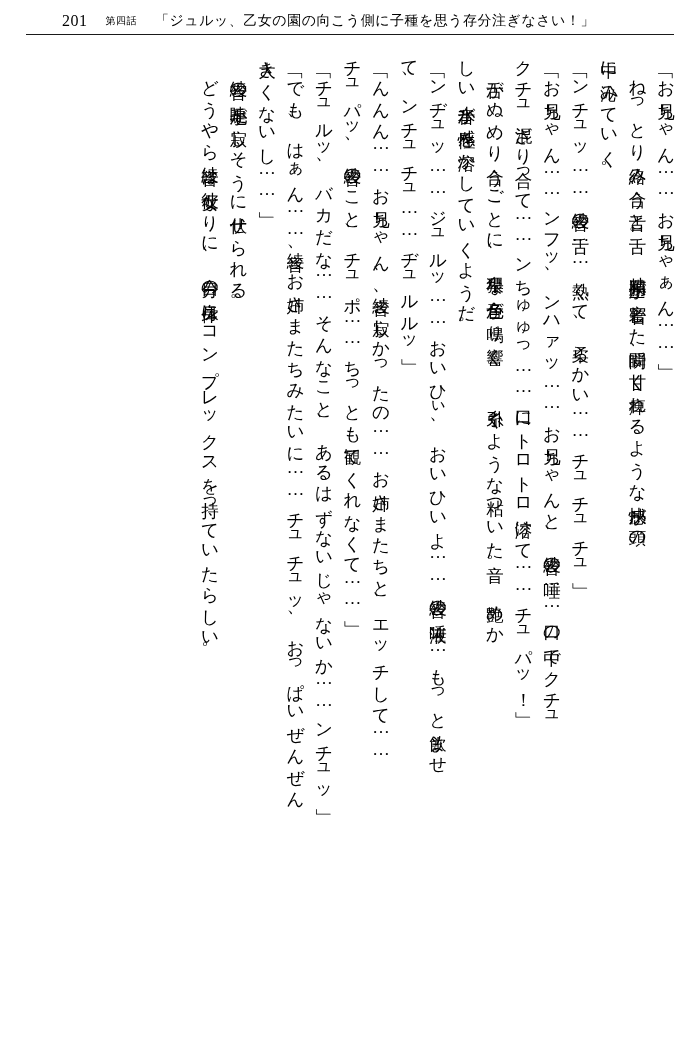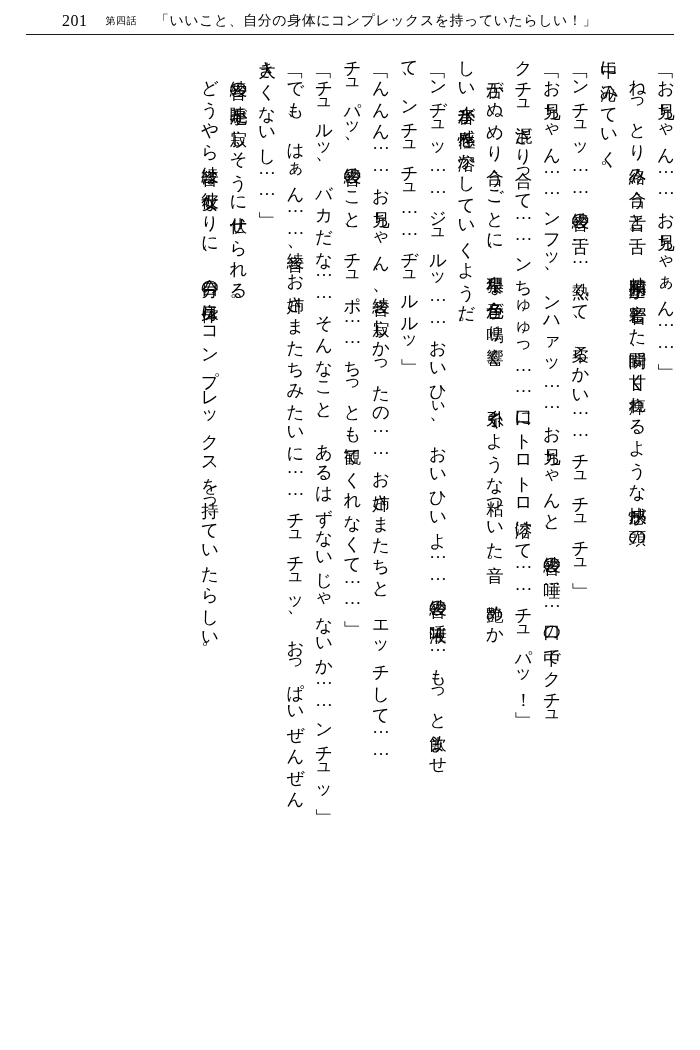--- a/index.html
+++ b/index.html
@@ -83,21 +83,21 @@
   }
 </style>
 </head>
 <body>
 
 <div class="page">
 
   <div class="header">
     <span class="page-number">201</span>
     <span class="chapter-label">第四話</span>
-    <span class="chapter-title">「いいこと、自分の身体にコンプレックスを持っていたらしい！」</span>
+    <span class="chapter-title">「ジュルッ、乙女の園の向こう側に子種を思う存分注ぎなさい！」</span>
   </div>
   <div class="header-rule"></div>
 
   <div class="body-area">
       <div class="vline indent">「お兄ちゃん……お兄ちゃぁん……」</div>
       <div class="vline">　ねっとり絡み合う舌と舌。　粘膜同士が密着した瞬間、甘く痺れるような快感が頭の</div>
       <div class="vline">中に沁みていく。</div>
       <div class="vline indent">「ンチュッ……綾音の舌……熱くて、柔らかい……チュチュチュ」</div>
       <div class="vline indent">「お兄ちゃん……ンフッ、ンハァッ……お兄ちゃんと、綾音の唾……口の中でクチュ</div>
       <div class="vline">クチュ混ざり合って……ンちゅゅっ……口にトロトロ溶けて……チュパッ！」</div>

